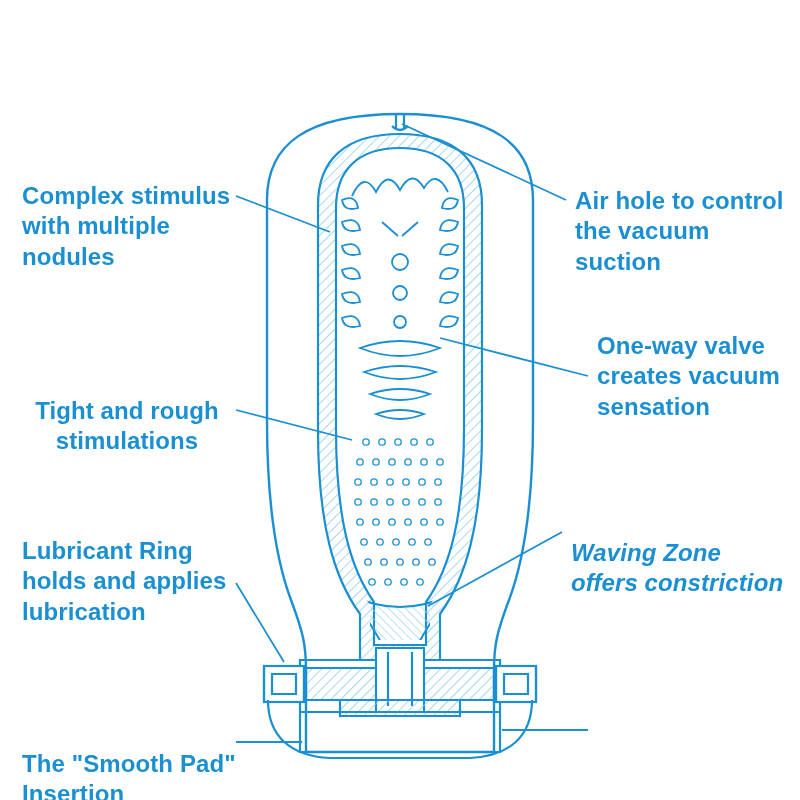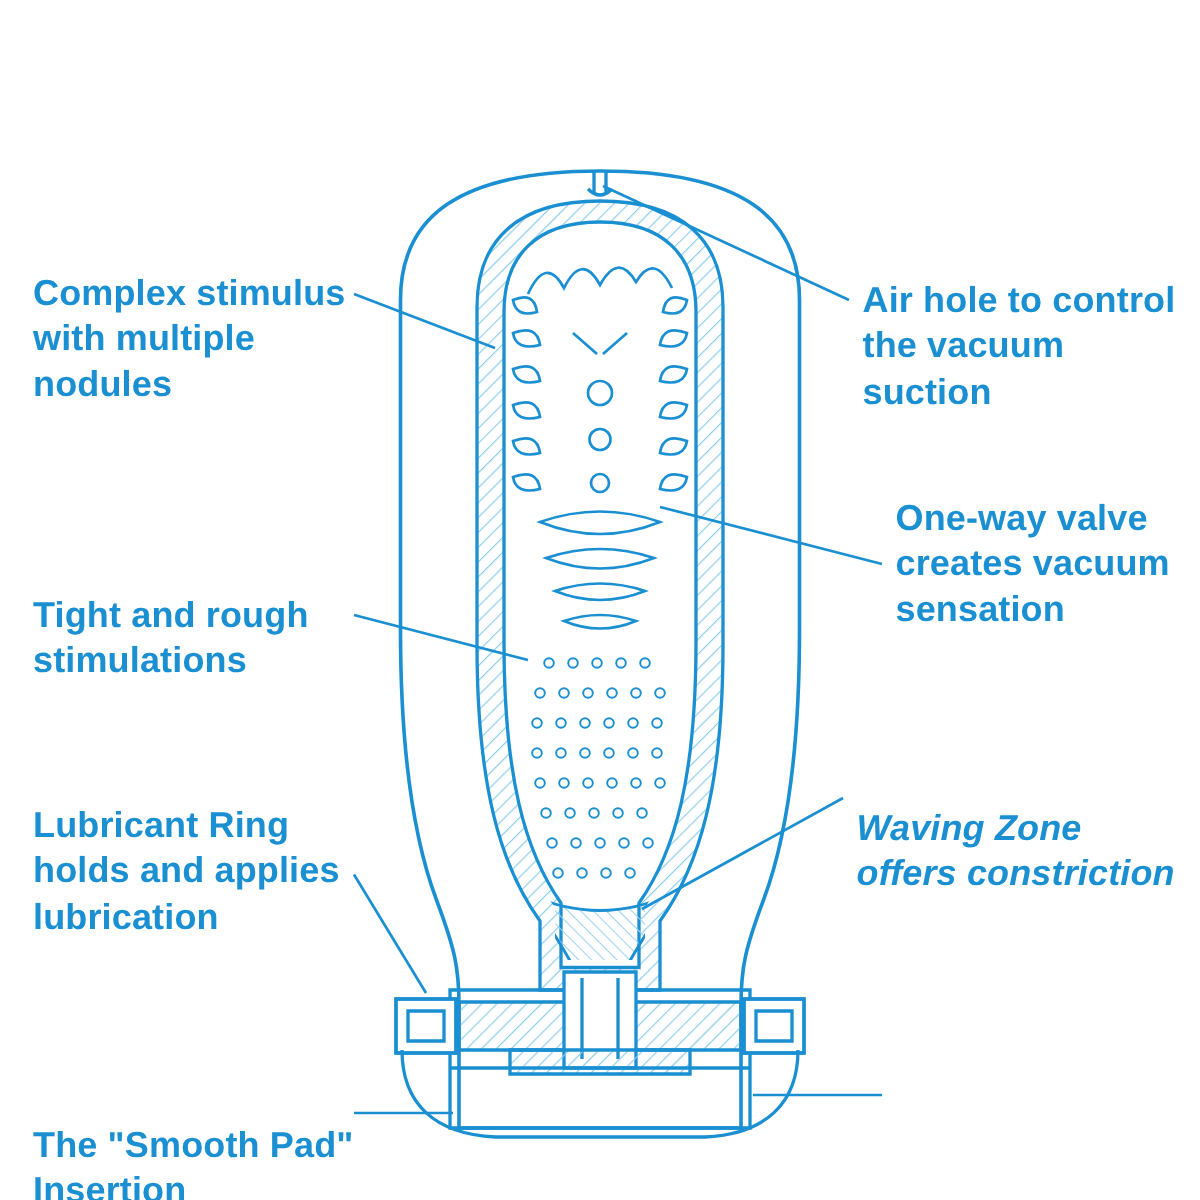--- a/index.html
+++ b/index.html
@@ -207,21 +207,21 @@
       <path d="M562 532 L428 606"></path>
       <path d="M588 730 L502 730"></path>
     </g>
   </svg>
 
   <div class="callout left" style="left:22px; top:150px; width:230px;">
     <span>Complex stimulus
 with multiple nodules</span>
   </div>
 
-  <div class="callout left" style="left:22px; top:365px; width:210px;">
+  <div class="callout left" style="left:22px; top:365px; width:210px;text-align:center;">
     <span>Tight and rough
 stimulations</span>
   </div>
 
   <div class="callout left" style="left:22px; top:505px; width:210px;">
     <span>Lubricant Ring
 holds and applies
 lubrication</span>
   </div>
 

